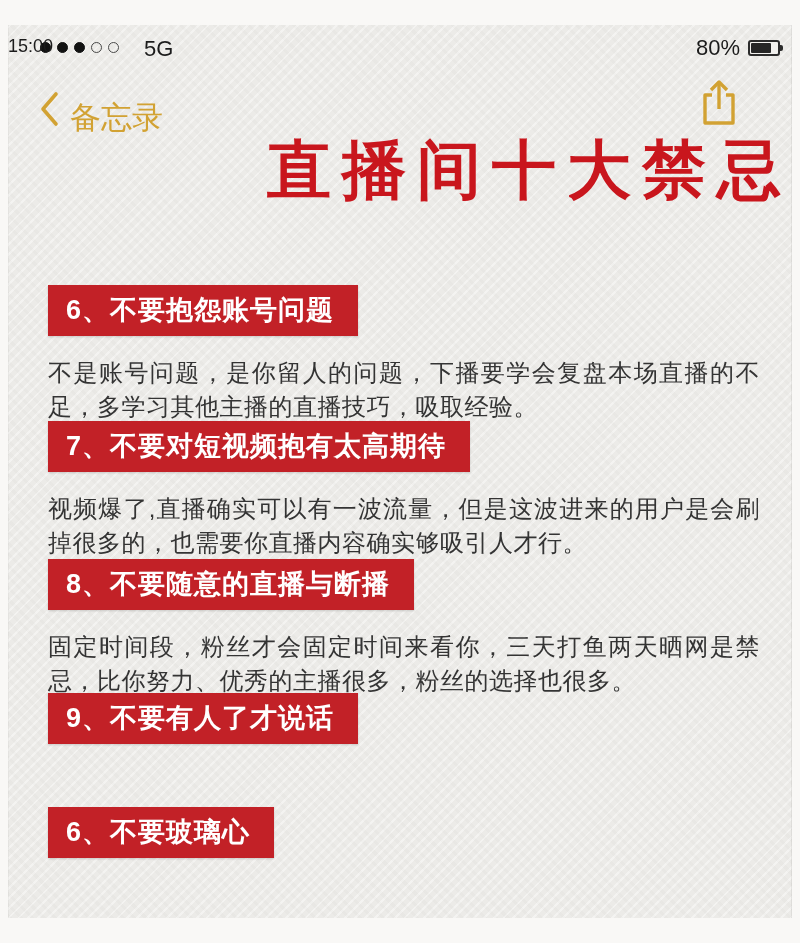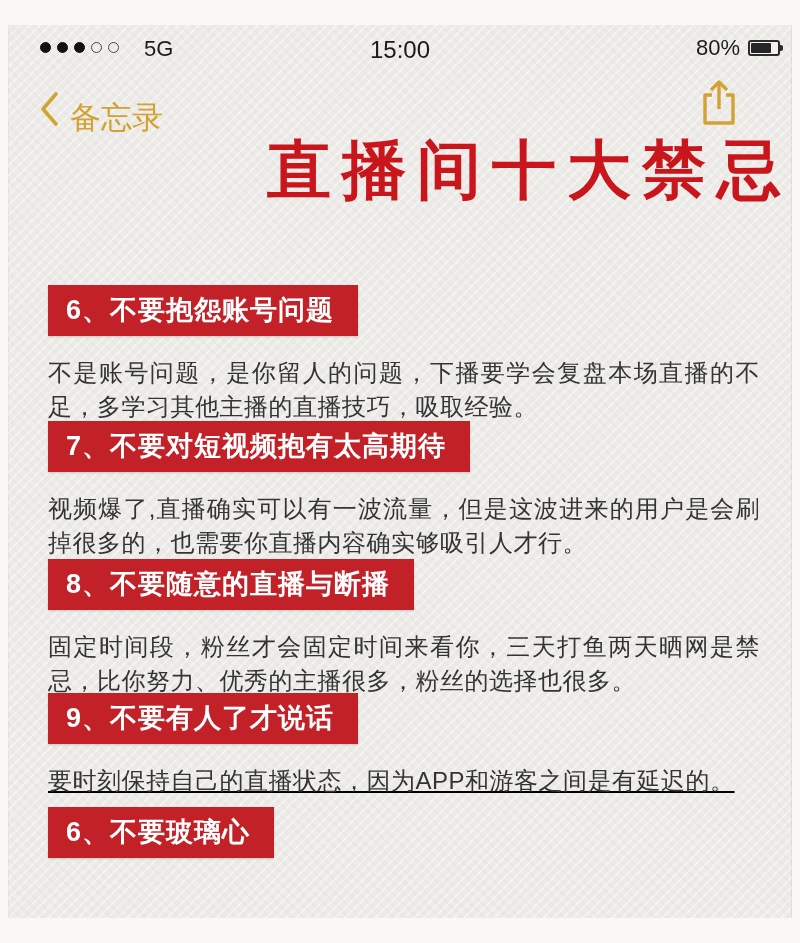--- a/index.html
+++ b/index.html
@@ -29,21 +29,21 @@
 
   
   .statusbar {
     position: absolute; top: 8px; left: 0; right: 0; height: 30px;
     color: #1b1b1b;
   }
   .signal-dots { position: absolute; left: 32px; top: 9px; display: flex; gap: 6px; }
   .dot { width: 11px; height: 11px; border-radius: 50%; border: 1.5px solid #4a4a4a; background: transparent; }
   .dot.filled { background: #111; border-color: #111; }
   .network { position: absolute; left: 136px; top: 3px; font-size: 22px; }
-  .clock { position: absolute; left: 0; right: 0; top: 3px; text-align: center; font-size: 24px; }
+  .clock { position: absolute; left: 0; right: 0; top: 3px; text-align: left; font-size: 18px; }
   .battery-wrap { position: absolute; right: 12px; top: 2px; display: flex; align-items: center; gap: 8px; }
   .battery-pct { font-size: 22px; }
   .battery {
     position: relative; width: 32px; height: 16px;
     border: 2px solid #2c2c2c; border-radius: 3px; background: #f2f1ee;
   }
   .battery::after {
     content: ""; position: absolute; right: -5px; top: 3px;
     width: 3px; height: 6px; background: #2c2c2c; border-radius: 0 2px 2px 0;
   }
@@ -154,21 +154,20 @@
       <div class="banner">
         <span>8、不要随意的直播与断播</span>
       </div>
       <p class="sec-body">固定时间段，粉丝才会固定时间来看你，三天打鱼两天晒网是禁忌，比你努力、优秀的主播很多，粉丝的选择也很多。</p>
     </section>
 
     <section class="sec sec-9">
       <div class="banner">
         <span>9、不要有人了才说话</span>
       </div>
-      <p class="sec-body">要时刻保持自己的直播状态，因为APP和游客之间是有延迟的。</p>
     </section>
 
     <section class="sec sec-10">
       <div class="banner">
         <span>6、不要玻璃心</span>
       </div>
     </section>
 
   </div>
 </div>

